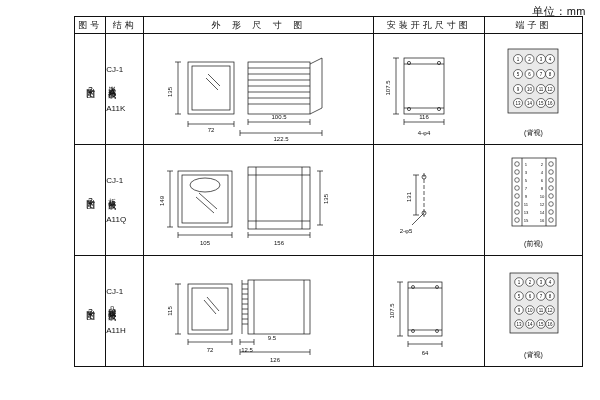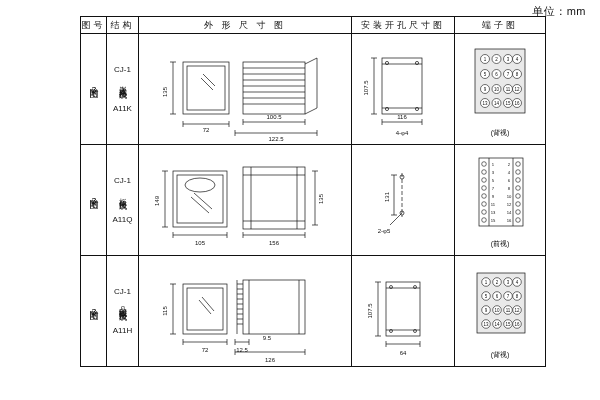--- a/index.html
+++ b/index.html
@@ -1,30 +1,30 @@
 <!DOCTYPE html>
 <html><head>
 <meta charset="utf-8">
 <style>
   html,body{margin:0;padding:0;background:#ffffff;}
   body{width:600px;height:400px;font-family:"Liberation Sans","DejaVu Sans",sans-serif;color:#111;}
   .page{position:relative;width:600px;height:400px;}
   .unit{position:absolute;right:14px;top:4px;font-size:11px;color:#111;letter-spacing:.5px;}
-  table.main{position:absolute;left:80px;top:16px;width:466px;border-collapse:collapse;padding-left:32px;}
+  table.main{position:absolute;left:74px;top:16px;width:509px;border-collapse:collapse;padding-left:32px;}
   table.main th,table.main td{border:1px solid #111;padding:0;}
   table.main th{font-size:9px;font-weight:normal;height:16px;letter-spacing:3px;}
   .c-num{width:28px;}
   .c-struct{width:34px;font-family:Liberation Serif, serif;}
-  .c-outline{width:212px;}
+  .c-outline{width:212px;font-family:Liberation Mono, monospace;}
   .c-mount{width:102px;font-family:Liberation Serif, serif;}
   .c-term{width:90px;font-family:Liberation Serif, serif;}
   td.row{height:110px;vertical-align:middle;}
   .vtext{writing-mode:vertical-rl;text-orientation:upright;font-size:9px;line-height:13px;letter-spacing:2px;margin:0 auto;display:block;text-align:center;}
   .cell-center{text-align:center;}
-  .structcell{font-size:8px;line-height:11px;text-align:center;}
+  .structcell{font-size:8px;line-height:11px;text-align:left;}
   .structcell .code{display:block;font-size:8px;margin-bottom:2px;}
   .structcell .vt{display:inline-block;writing-mode:vertical-rl;text-orientation:upright;letter-spacing:1px;font-size:8px;line-height:11px;}
   .structcell .code2{display:block;font-size:8px;margin-top:15px;}
   .draw{position:relative;width:100%;height:100%;}
   svg{display:block;}
   .cap{font-size:7px;text-align:center;display:block;margin-top:1px;}
   .termwrap{display:flex;flex-direction:column;align-items:center;justify-content:center;}
 </style>
 </head>
 <body>

